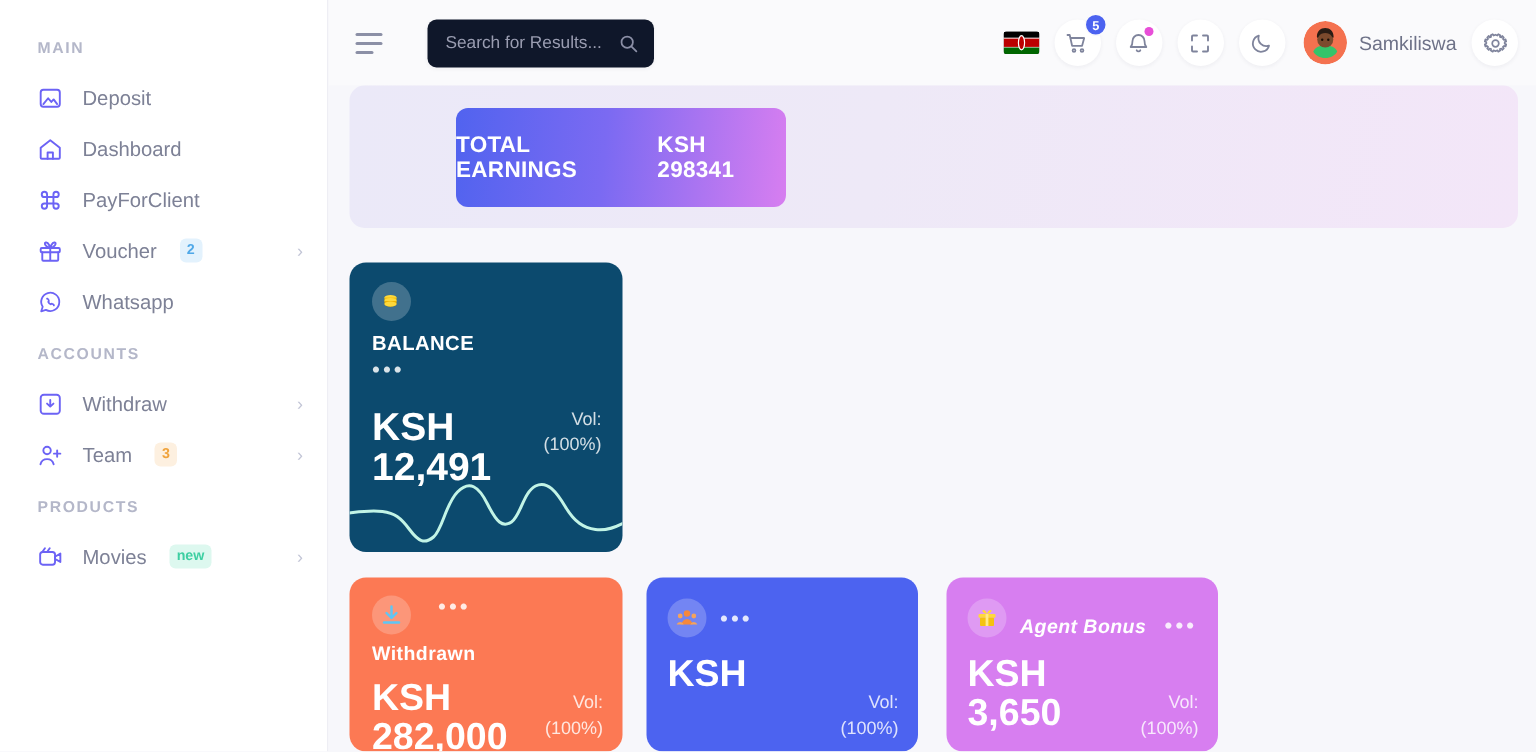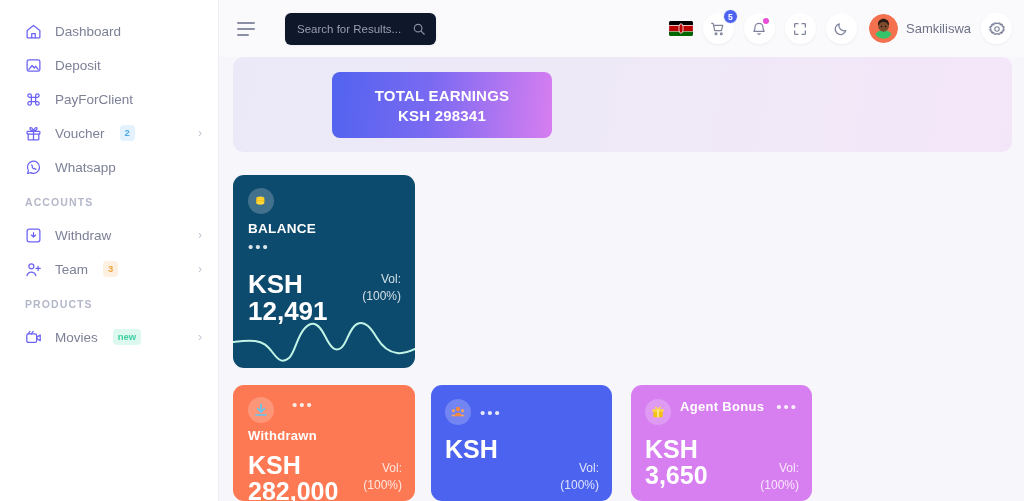--- a/index.html
+++ b/index.html
@@ -120,23 +120,22 @@
   .earn-panel {
     position: absolute; left: 14px; top: 0px;
     width: 779px; height: 95px;
     background: linear-gradient(100deg, #ebe9f8 0%, #eee9f7 45%, #f3e6f8 100%);
     border-radius: 10px;
   }
   .earn-card {
     position: absolute; left: 71px; top: 15px;
     width: 220px; height: 66px; border-radius: 8px;
     background: linear-gradient(95deg, #5163ef 0%, #7b6af2 45%, #d77ef0 100%);
-    display: flex; flex-direction: column; align-items: center; justify-content: center;
+    display: flex; flex-direction: row; align-items: center; justify-content: center;
     gap: 3px;
-    margin-left: 28px;
   }
   .earn-title { color: #fff; font-size: 15px; font-weight: 700; letter-spacing: .2px; }
   .earn-value { color: #fff; font-size: 15px; font-weight: 700; letter-spacing: .2px; }
 
   
   .card {
     position: absolute; border-radius: 11px; overflow: hidden; color: #fff;
   }
   .card .dots {
     letter-spacing: 2px; font-size: 15px; line-height: 1; color: rgba(255,255,255,.85);
@@ -185,50 +184,51 @@
   #card-referral .row1 { display:flex; align-items:center; gap: 9px; }
   #card-referral .card-label { font-size: 13px; }
   #card-referral .ksh { font-size: 25px; margin-top: 11px; }
   #card-referral .vol { position: absolute; right: 13px; bottom: 7px; }
 
   #card-agent {
     left: 412px; top: 328px; width: 181px; height: 116px;
     background: #d77ef0;
   }
   #card-agent .inner { padding: 14px 14px 0 14px; position: relative; height:100%; }
-  #card-agent .row1 { display:flex; align-items:flex-start; gap: 9px; }
+  #card-agent .row1 { display:flex; align-items:flex-end; gap: 9px; font-style: italic; }
   #card-agent .card-label { font-size: 13px; }
   #card-agent .ksh { font-size: 25px; margin-top: 11px; }
   #card-agent .vol { position: absolute; right: 13px; bottom: 7px; }
   #card-agent .dots { margin-left: auto; }
 </style>
 </head>
 <body>
 
 <div class="app">
 
   <aside class="sidebar">
 
     <nav class="nav">
 
+      <div class="nav-section">MAIN</div>
+
+      <div class="nav-item">
+        <svg class="ico" viewBox="0 0 24 24" fill="none" stroke="currentColor" stroke-width="1.8" stroke-linecap="round" stroke-linejoin="round">
+          <rect x="3" y="4" width="18" height="16" rx="2.5"></rect>
+          <path d="M5.5 17.5 10 12l3 3.5 2.2-2.4 3.3 4.4"></path>
+        </svg>
+        <span class="nav-label">Deposit</span>
+      </div>
 
       <div class="nav-item">
         <svg class="ico" viewBox="0 0 24 24" fill="none" stroke="currentColor" stroke-width="1.8" stroke-linecap="round" stroke-linejoin="round">
           <path d="M3 10.5 12 3.5l9 7V20a1 1 0 0 1-1 1H4a1 1 0 0 1-1-1z"></path>
           <path d="M9.5 21v-6h5v6"></path>
         </svg>
         <span class="nav-label">Dashboard</span>
-      </div>
-
-      <div class="nav-item">
-        <svg class="ico" viewBox="0 0 24 24" fill="none" stroke="currentColor" stroke-width="1.8" stroke-linecap="round" stroke-linejoin="round">
-          <rect x="3" y="4" width="18" height="16" rx="2.5"></rect>
-          <path d="M5.5 17.5 10 12l3 3.5 2.2-2.4 3.3 4.4"></path>
-        </svg>
-        <span class="nav-label">Deposit</span>
       </div>
 
       <div class="nav-item">
         <svg class="ico" viewBox="0 0 24 24" fill="none" stroke="currentColor" stroke-width="1.8" stroke-linecap="round" stroke-linejoin="round">
           <path d="M9 9h6v6H9z"></path>
           <path d="M9 9V6.5A2.5 2.5 0 1 0 6.5 9zM15 9V6.5A2.5 2.5 0 1 1 17.5 9zM9 15v2.5A2.5 2.5 0 1 1 6.5 15zM15 15v2.5a2.5 2.5 0 1 0 2.5-2.5z"></path>
         </svg>
         <span class="nav-label">PayForClient</span>
       </div>
 

